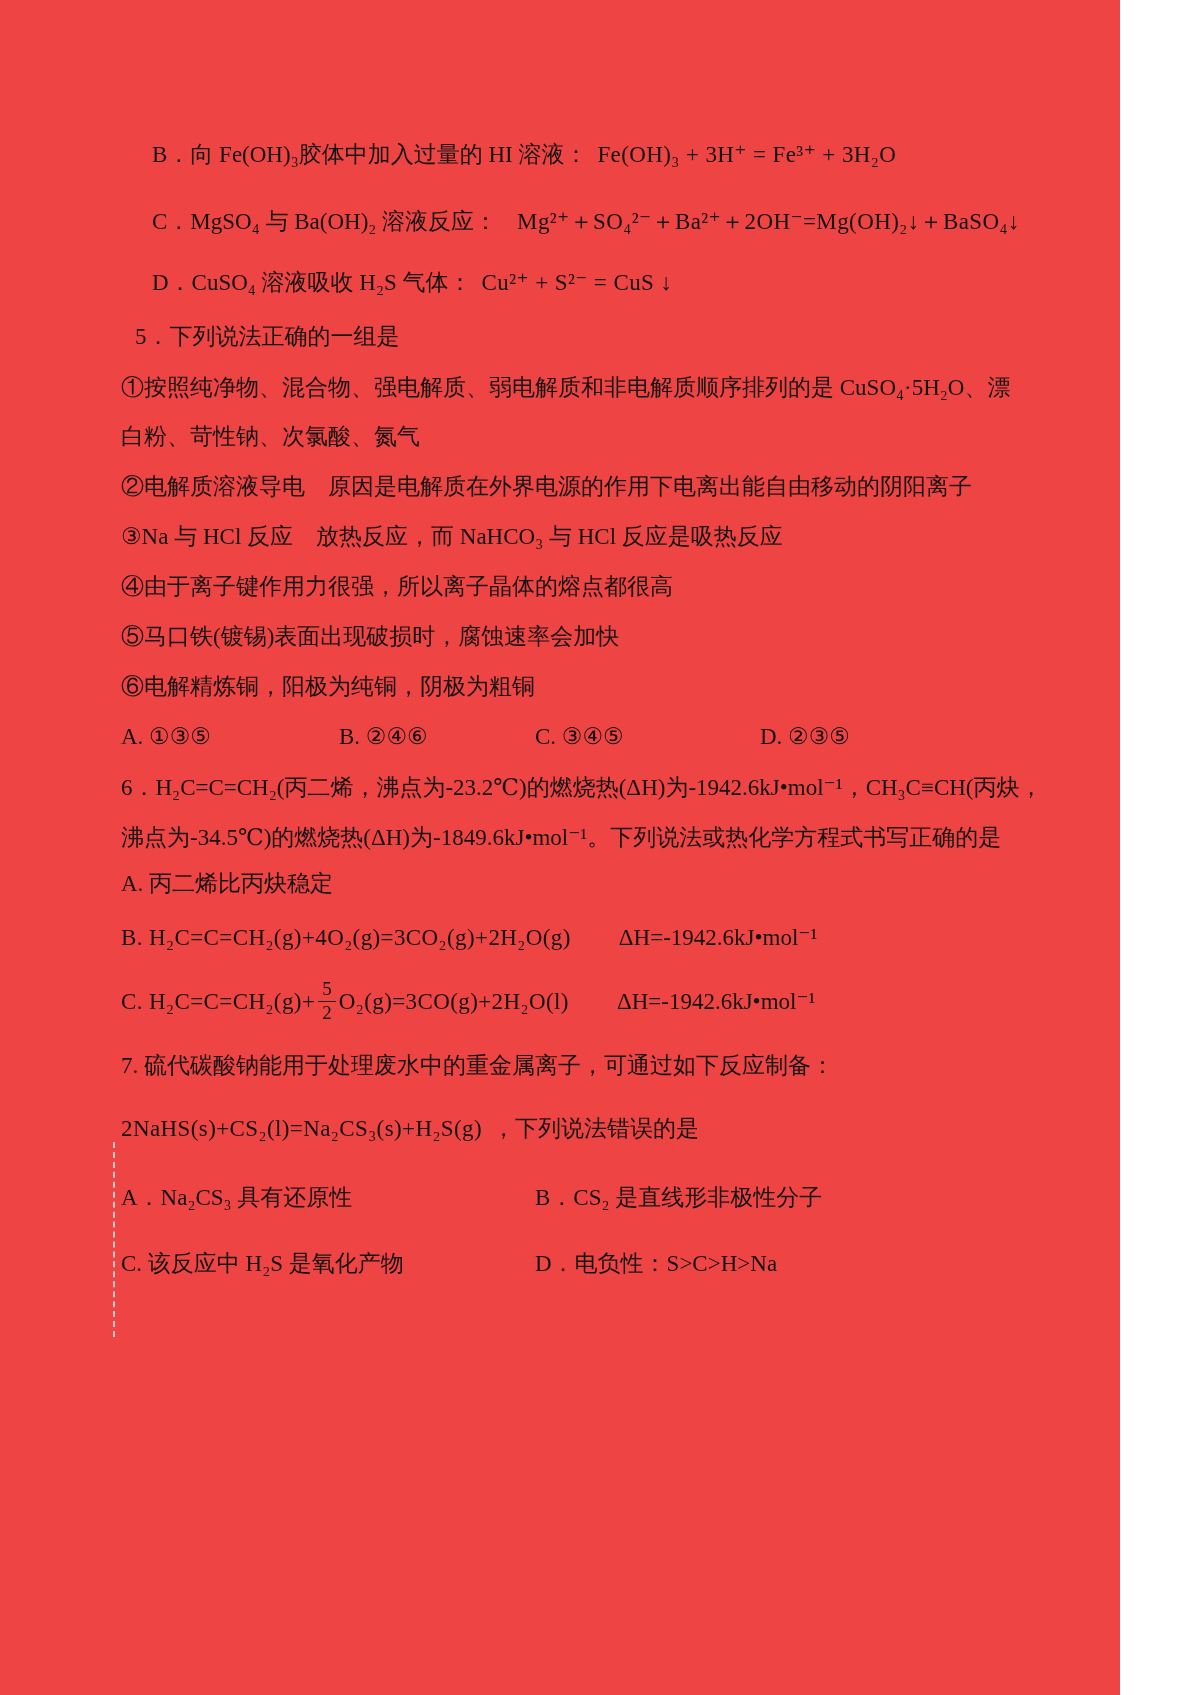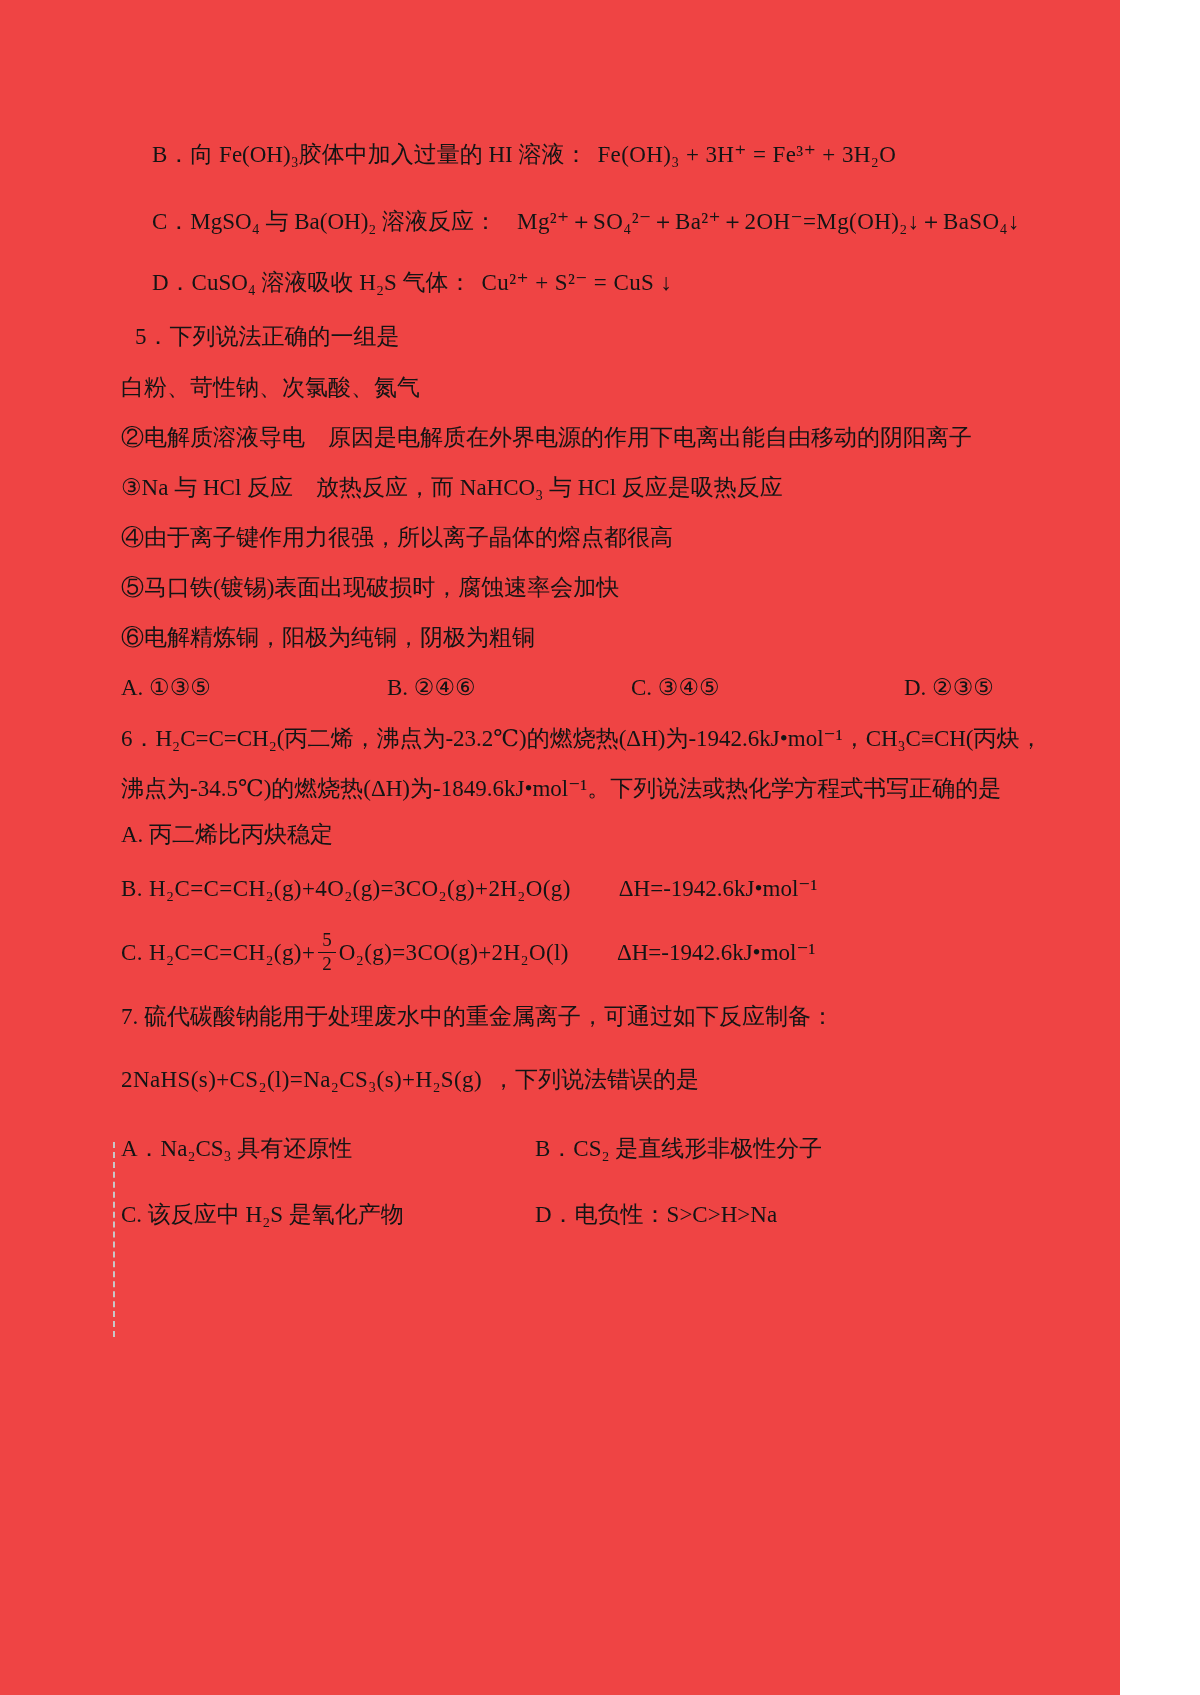--- a/index.html
+++ b/index.html
@@ -42,21 +42,21 @@
     display:inline-flex;
     flex-direction:column;
     align-items:center;
     vertical-align:middle;
     font-size:19px;
     line-height:1.1;
     margin:0 3px;
   }
   .frac .num { border-bottom:1.4px solid #141414; padding:0 4px 1px; }
   .frac .den { padding-top:1px; }
-  .choices { display:flex;gap:48px; }
+  .choices { display:flex; }
   .ch-a { width:218px; }
   .ch-b { width:196px; }
   .ch-c { width:225px; }
   .row2 { display:flex; }
   .col-left { width:414px; }
 </style>
 </head>
 <body>
 
 <div class="page">
@@ -73,20 +73,23 @@
     </div>
 
     <div class="line indent-1" style="margin-bottom:23px">
       <span>D．CuSO₄ 溶液吸收 H₂S 气体：</span><span class="math gap-sm">Cu²⁺ + S²⁻ = CuS ↓</span>
     </div>
 
     <div class="line indent-05" style="margin-bottom:20px">
       <span>5．下列说法正确的一组是</span>
     </div>
 
+    <div class="line" style="margin-bottom:18px">
+      <span>①按照纯净物、混合物、强电解质、弱电解质和非电解质顺序排列的是 CuSO₄·5H₂O、漂</span>
+    </div>
     <div class="line" style="margin-bottom:19px">
       <span>白粉、苛性钠、次氯酸、氮气</span>
     </div>
     <div class="line" style="margin-bottom:19px">
       <span>②电解质溶液导电　原因是电解质在外界电源的作用下电离出能自由移动的阴阳离子</span>
     </div>
     <div class="line" style="margin-bottom:19px">
       <span>③Na 与 HCl 反应　放热反应，而 NaHCO₃ 与 HCl 反应是吸热反应</span>
     </div>
     <div class="line" style="margin-bottom:19px">

